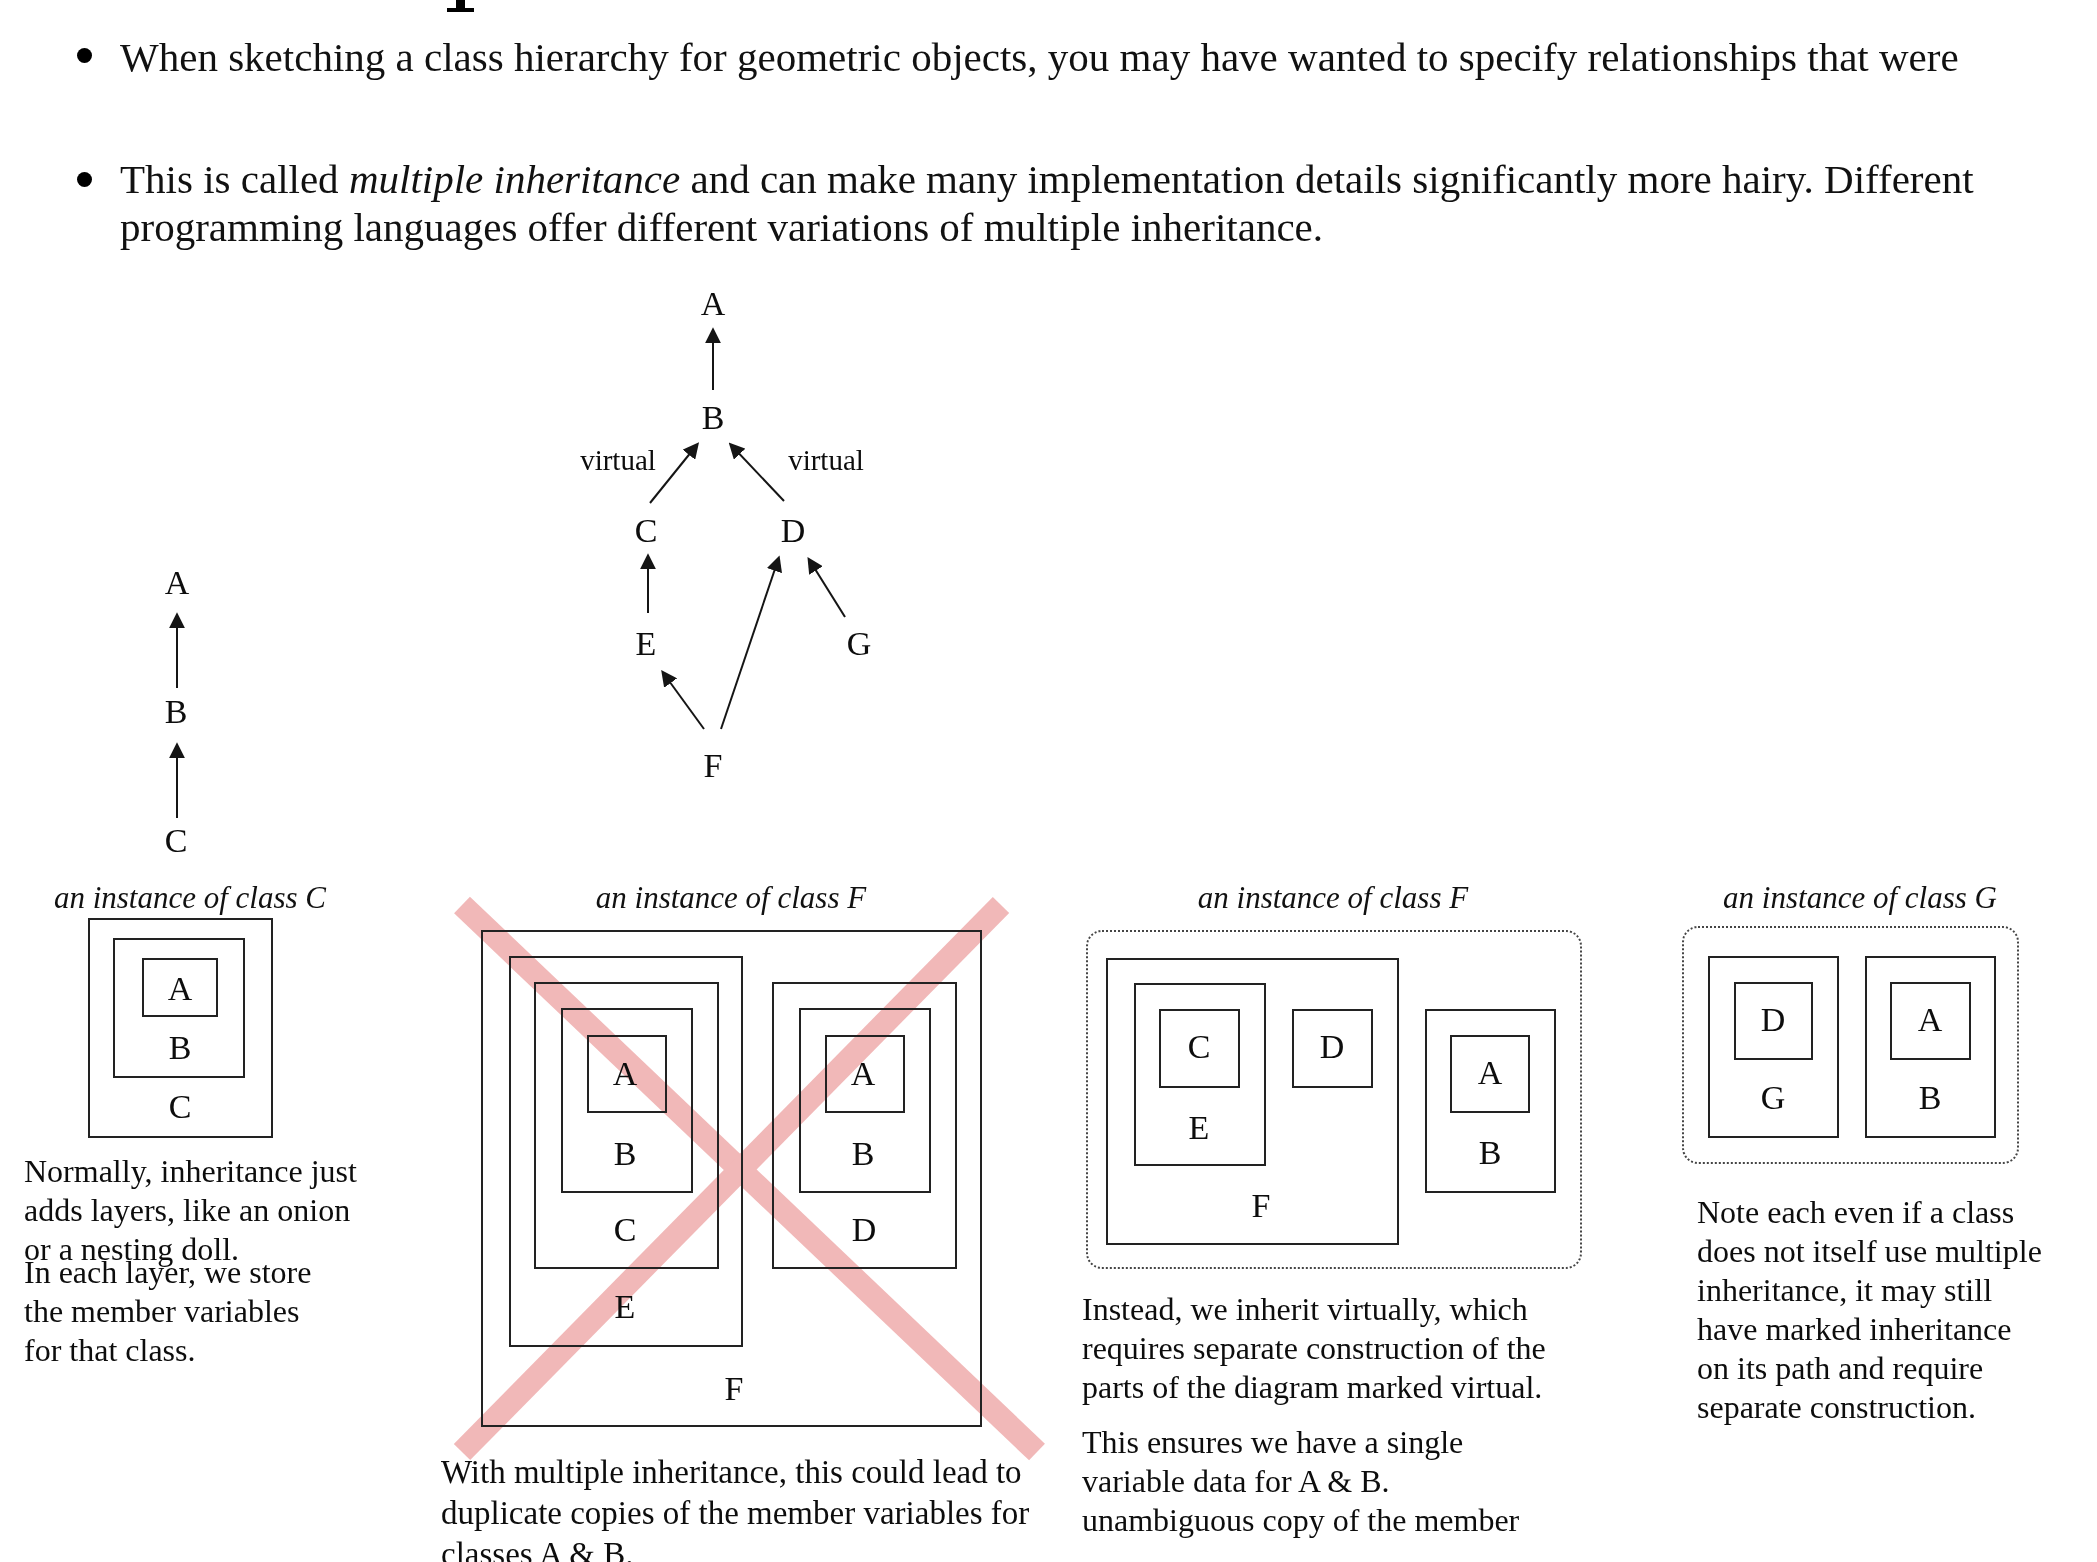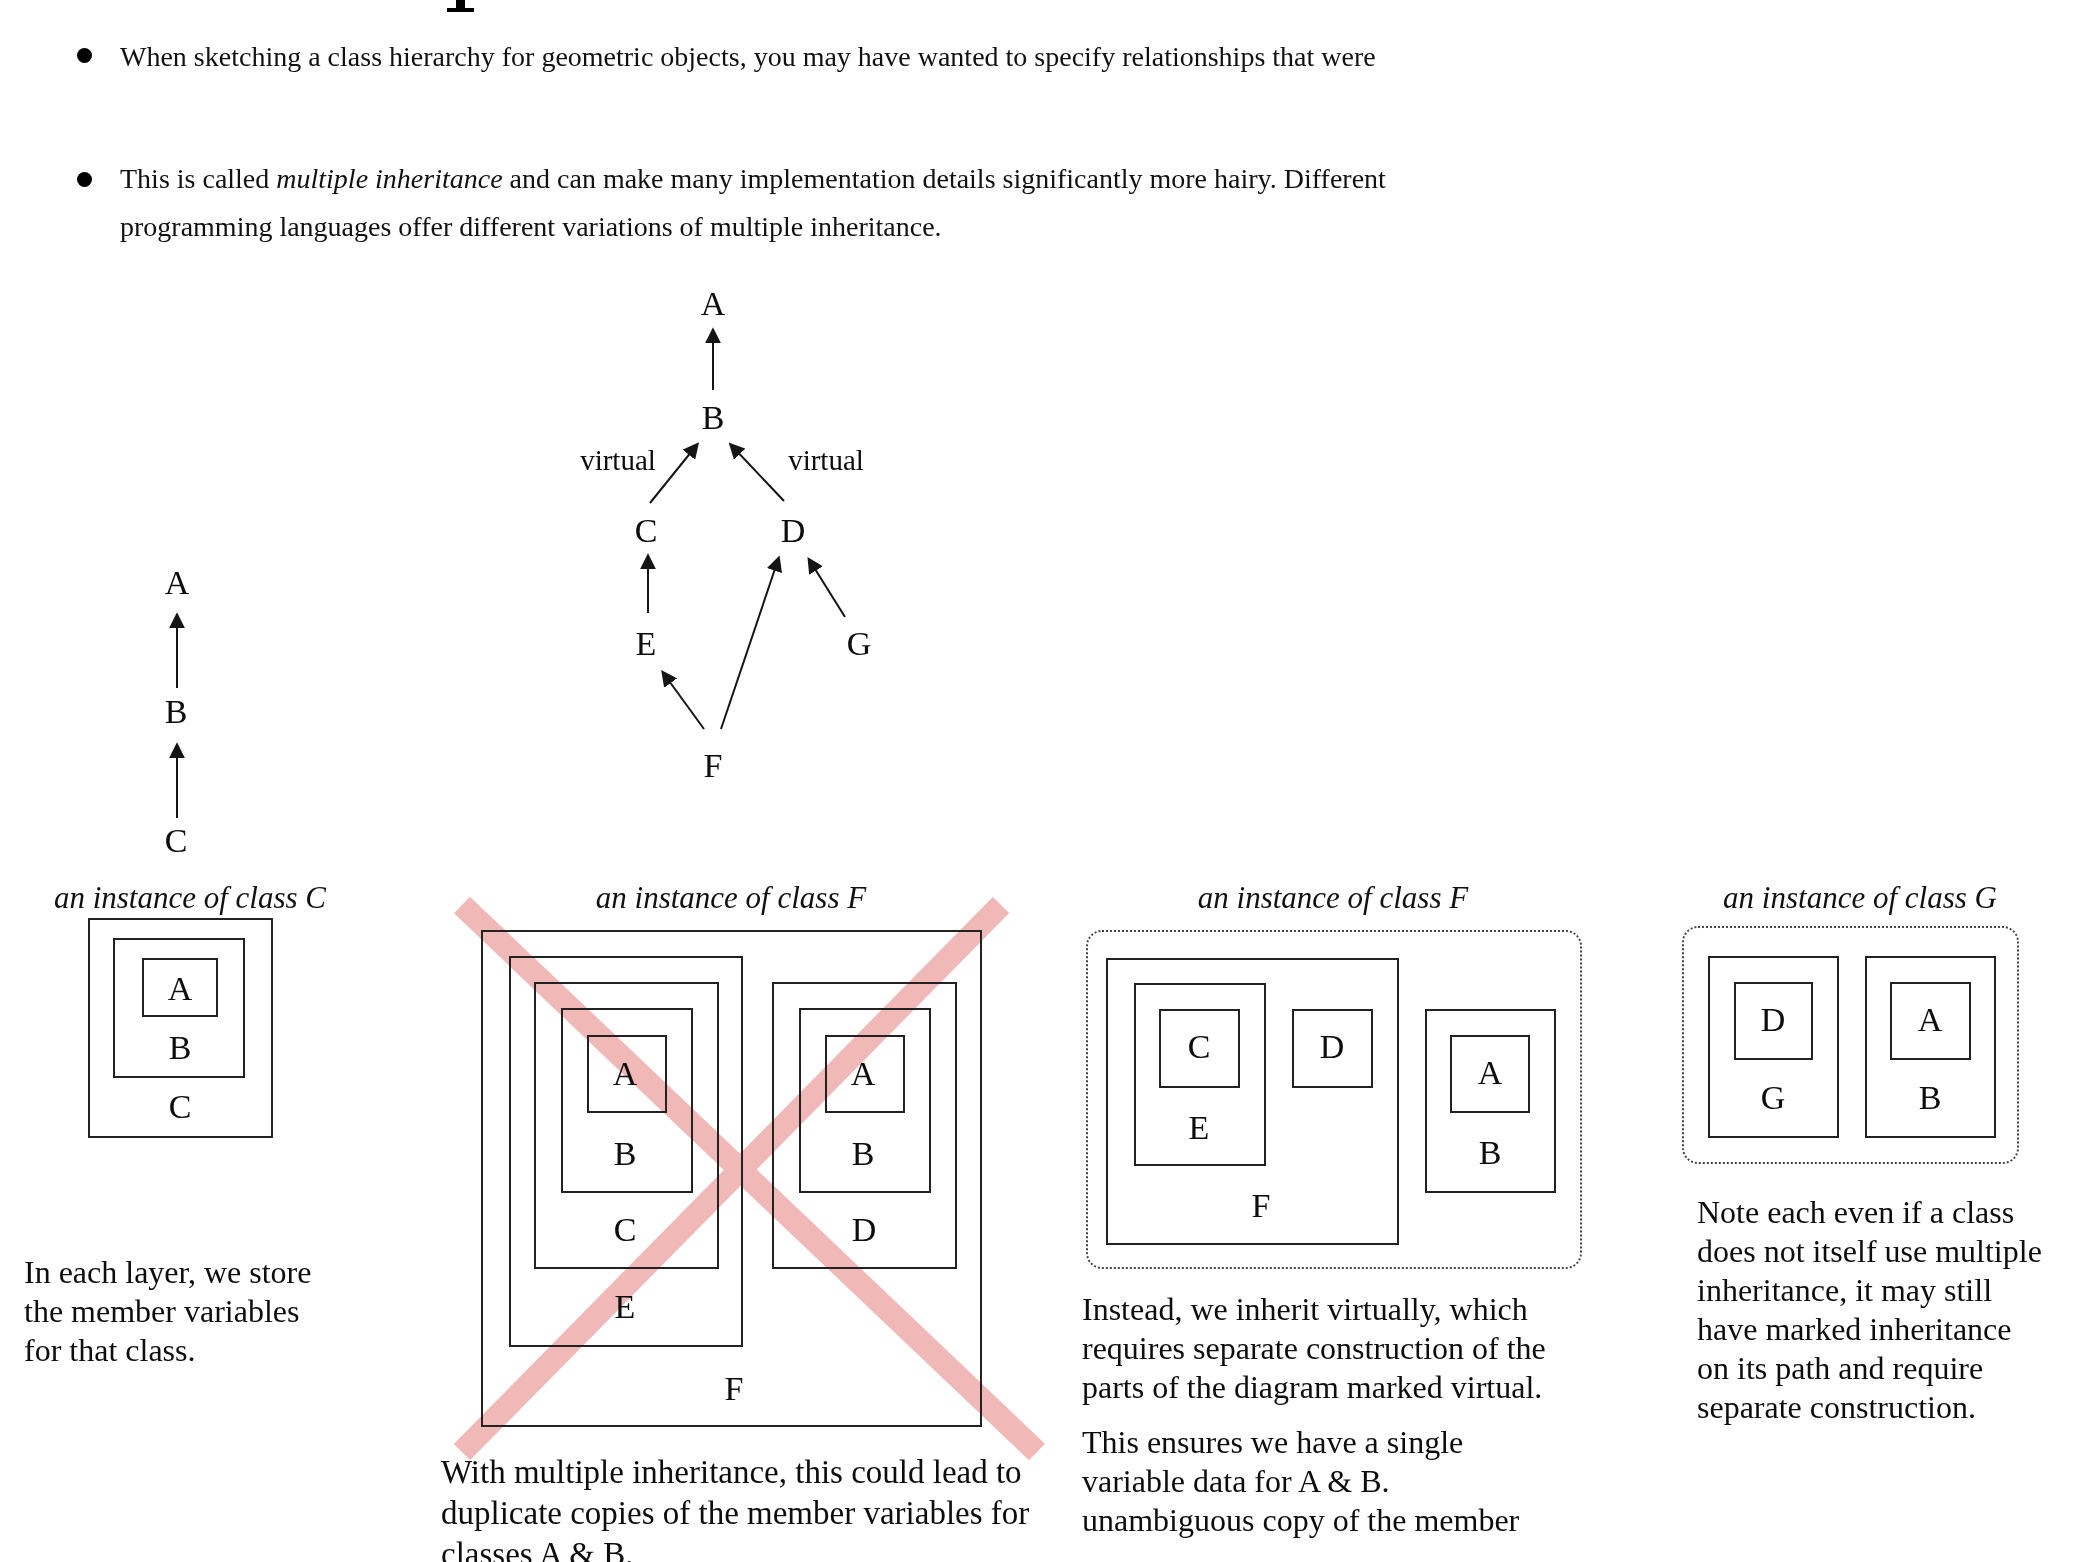--- a/index.html
+++ b/index.html
@@ -1,20 +1,20 @@
 <!DOCTYPE html>
 <html><head>
 <meta charset="utf-8">
 <style>
   html,body{margin:0;padding:0;background:#ffffff;}
   #page{position:relative;width:2097px;height:1562px;background:#ffffff;overflow:hidden;
         font-family:"Liberation Serif","DejaVu Serif",serif;color:#111;}
   .abs{position:absolute;}
   .bullet-dot{position:absolute;width:15px;height:15px;border-radius:50%;background:#000;}
-  .bullet-text{position:absolute;left:120px;width:1940px;font-size:28px;line-height:48px;color:#111;}
+  .bullet-text{position:absolute;left:120px;width:1940px;font-size:41px;line-height:48px;color:#111;}
   .it{font-style:italic;}
   .ttl{position:absolute;width:420px;text-align:center;font-style:italic;font-size:31px;color:#111;white-space:nowrap;}
   .bx{position:absolute;border:2px solid #222;background:transparent;box-sizing:border-box;}
   .bx-dot{position:absolute;border:2px dotted #454545;border-radius:16px;background:transparent;box-sizing:border-box;}
   .lb{position:absolute;transform:translateX(-50%);font-size:34px;line-height:40px;color:#0d0d0d;}
   .cap{position:absolute;font-size:32px;line-height:39px;color:#0d0d0d;}
   .cap-wide{position:absolute;font-size:33px;line-height:41px;color:#0d0d0d;}
   svg text{font-family:"Liberation Serif","DejaVu Serif",serif;fill:#0d0d0d;}
   .tree-letter{font-size:34px;}
   .virtual-lbl{font-size:29px;}
@@ -78,20 +78,25 @@
     <text class="tree-letter" x="153" y="497" text-anchor="middle">F</text>
   </svg>
 
   <div class="ttl" style="left:-20px;top:880px;">an instance of class C</div>
   <div class="bx" style="left:88px;top:918px;width:185px;height:220px;"></div>
   <div class="bx" style="left:113px;top:938px;width:132px;height:140px;"></div>
   <div class="bx" style="left:142px;top:958px;width:76px;height:59px;"></div>
   <div class="lb" style="left:180px;top:969px;">A</div>
   <div class="lb" style="left:180px;top:1028px;">B</div>
   <div class="lb" style="left:180px;top:1087px;">C</div>
+  <div class="cap" style="left:24px;top:1152px;">
+    <div>Normally, inheritance just</div>
+    <div>adds layers, like an onion</div>
+    <div>or a nesting doll.</div>
+  </div>
   <div class="cap" style="left:24px;top:1253px;">
     <div>In each layer, we store</div>
     <div>the member variables</div>
     <div>for that class.</div>
   </div>
 
   <div class="ttl" style="left:521px;top:880px;">an instance of class F</div>
   <svg class="abs" style="left:440px;top:890px;" width="620" height="580" viewBox="0 0 620 580">
     <line class="cross-line" x1="22" y1="15" x2="597" y2="562" stroke="#f1b8b8"></line>
     <line class="cross-line" x1="561" y1="15" x2="22" y2="562" stroke="#f1b8b8"></line>

